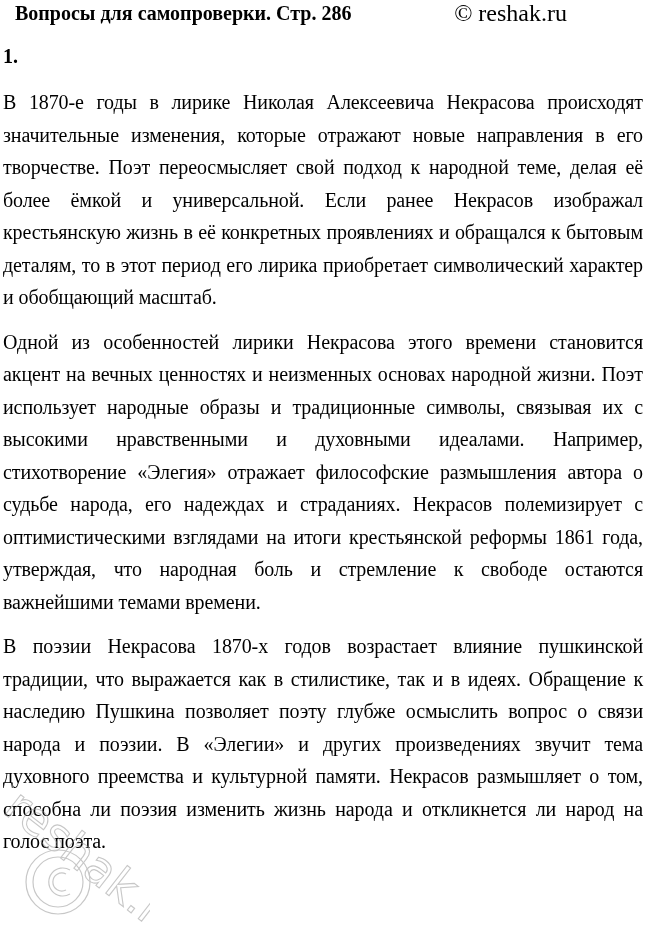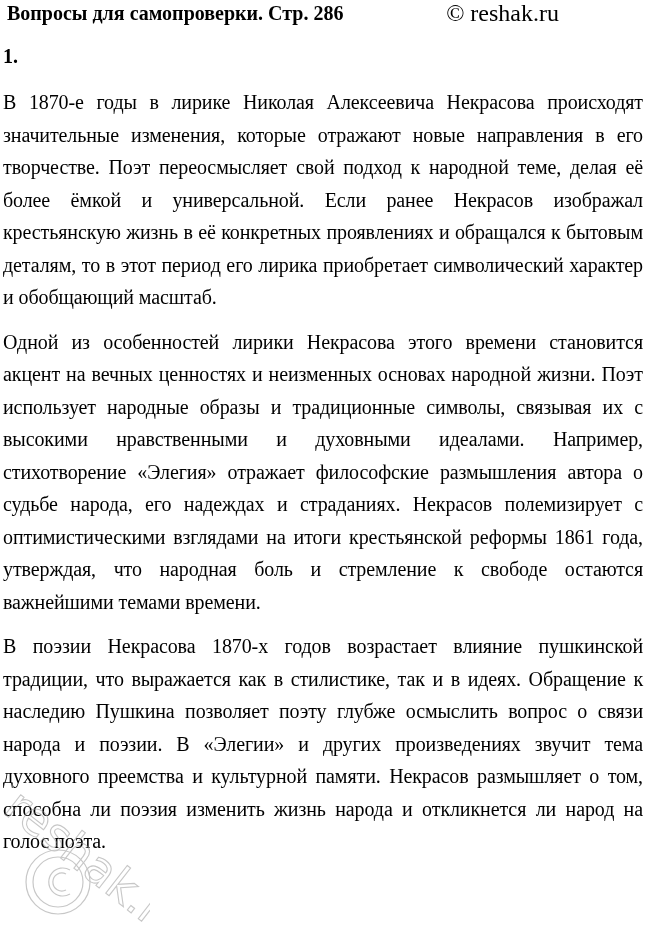--- a/index.html
+++ b/index.html
@@ -11,21 +11,21 @@
       width: 646px;
       height: 932px;
       overflow: hidden;
       position: relative;
       font-family: "Liberation Serif", "DejaVu Serif", serif;
       color: #000000;
     }
     .header {
       position: absolute;
       top: 0;
-      left: 4px;
+      left: 12px;
       width: 524px;
       height: 30px;
       padding-left: 34px;
     }
     .header-title {
       position: absolute;
       left: 3px;
       top: 1px;
       font-weight: bold;
       font-size: 20px;

